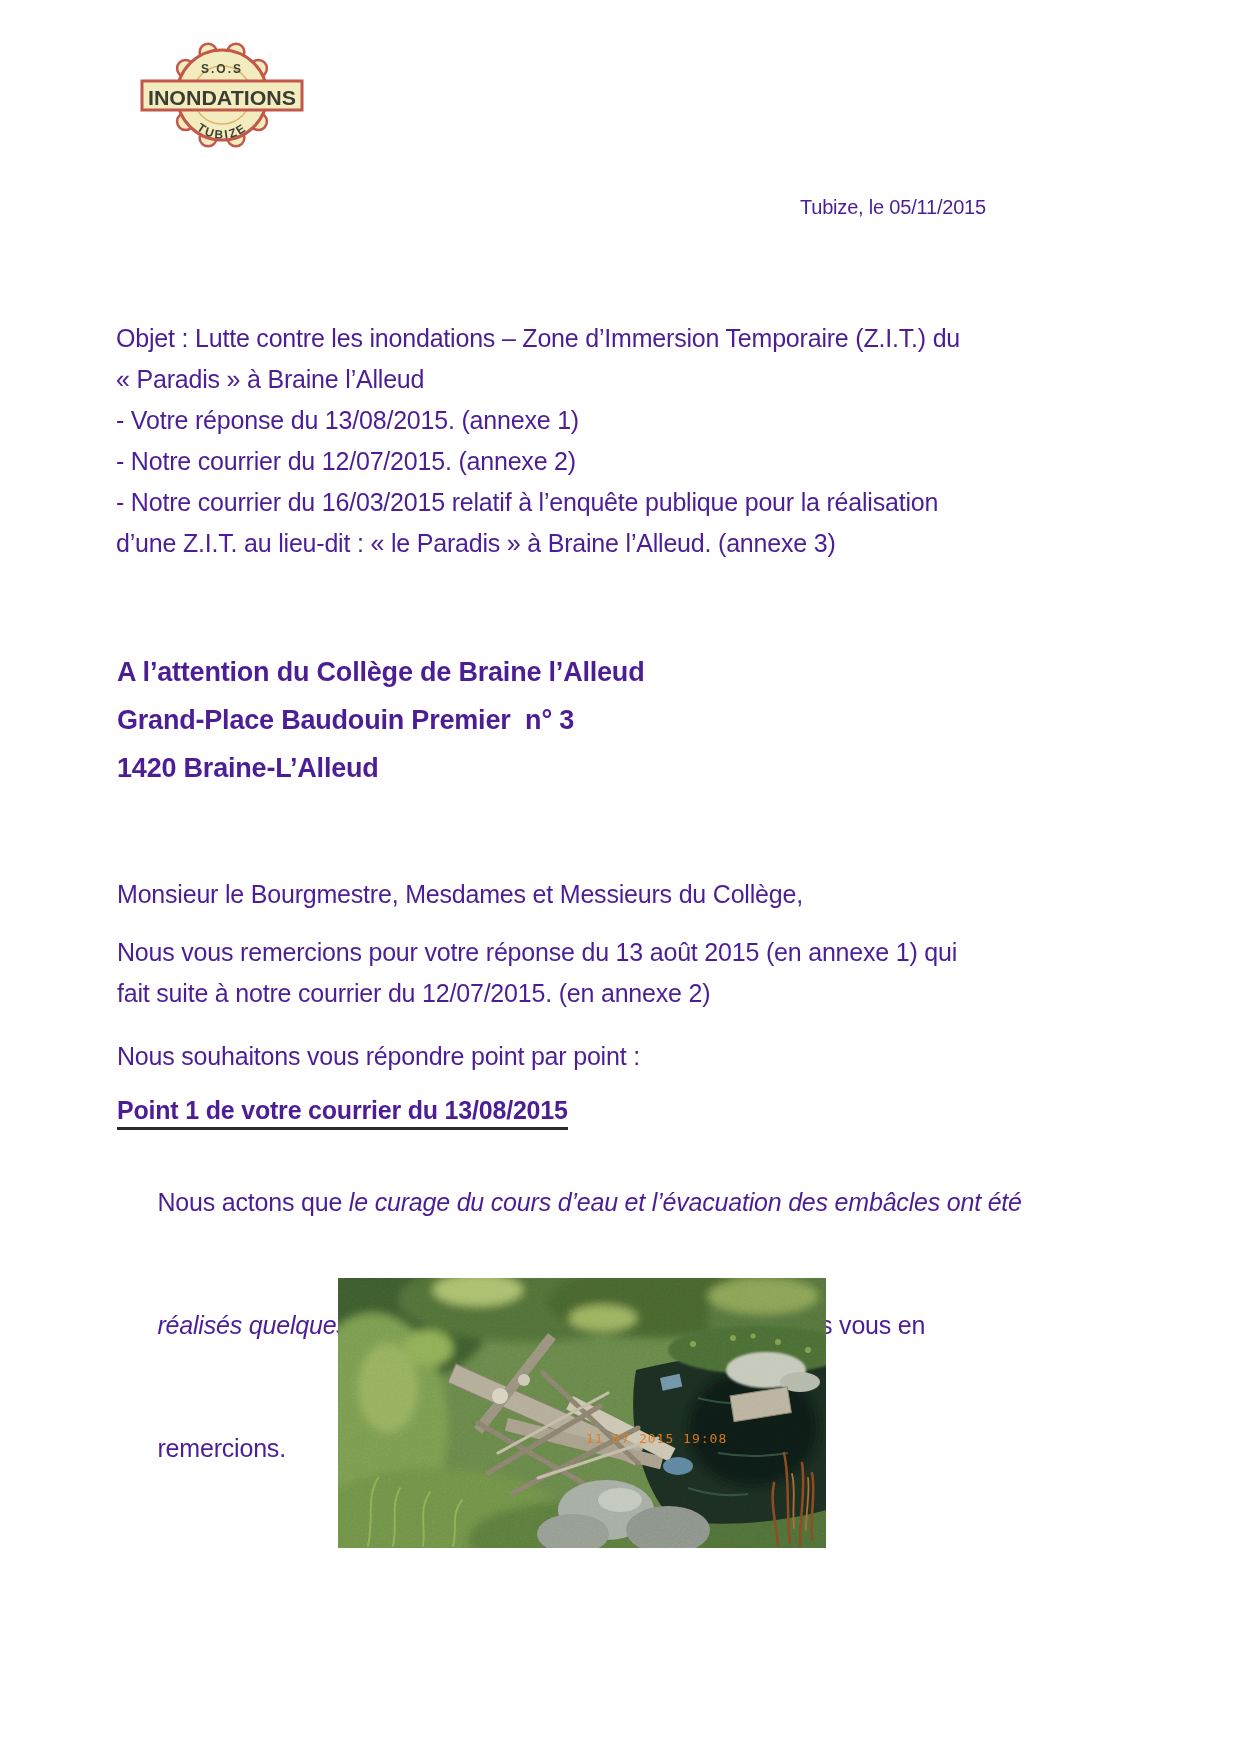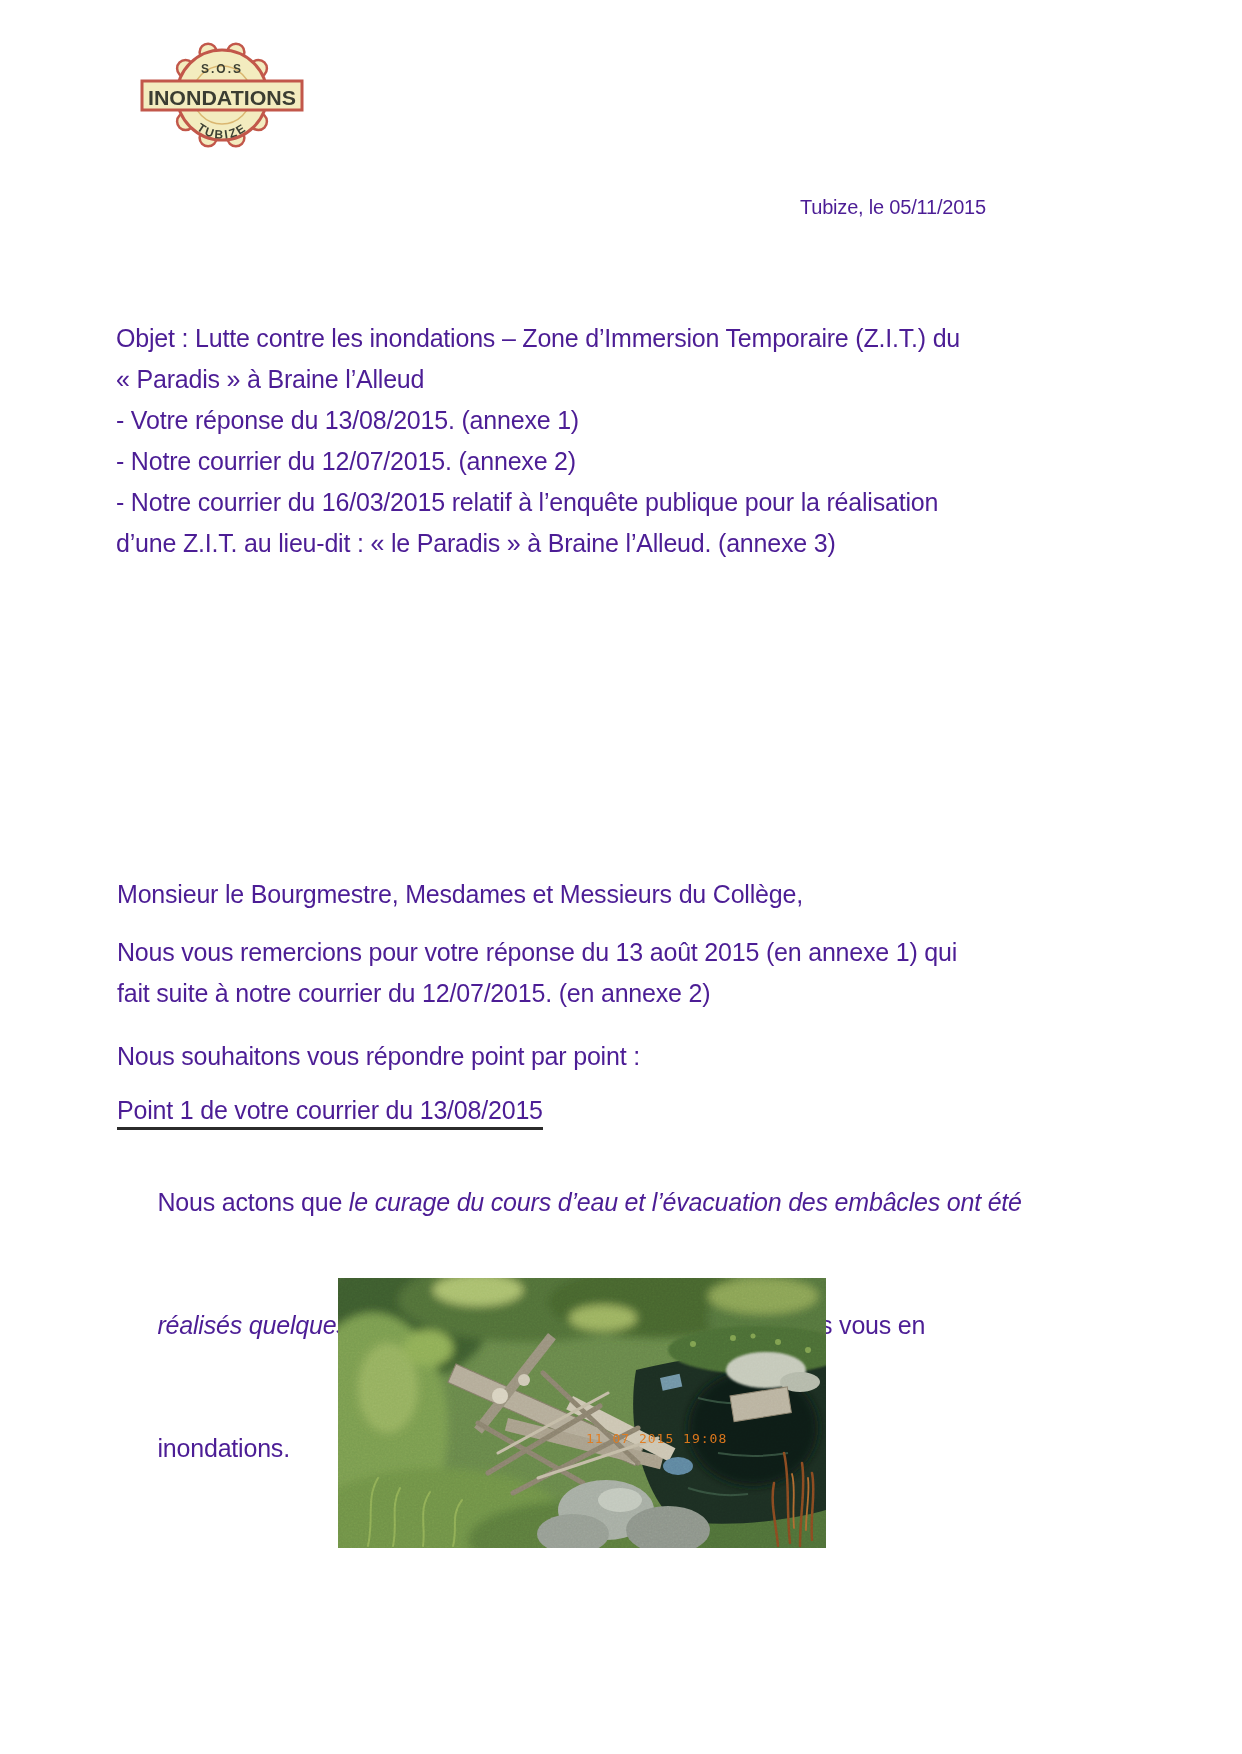--- a/index.html
+++ b/index.html
@@ -11,21 +11,21 @@
   .line{white-space:pre;}
   .it{font-style:italic;}
   #logo{position:absolute;left:138px;top:42px;width:168px;height:115px;}
   #dateline{position:absolute;left:800px;top:196px;font-size:20px;letter-spacing:-0.2px;}
   #subject{left:116px;top:318px;}
   #recipient{left:117px;top:648px;font-size:27px;line-height:48px;font-weight:bold;}
   #salutation{left:117px;top:874px;}
   #para1{left:117px;top:932px;}
   #para2{left:117px;top:1036px;}
   #point1-heading{
-    position:absolute;left:117px;top:1096px;font-size:25px;font-weight:normal;
+    position:absolute;left:117px;top:1096px;font-size:25px;font-weight:bold;
     letter-spacing:-0.2px;display:inline-block;border-bottom:3px solid #2b2b2b;
     padding-bottom:2px;white-space:pre;text-align:center;
   }
   #point1-para{left:117px;top:1141px;}
   #photo{position:absolute;left:338px;top:1278px;width:488px;height:270px;margin:0;}
   #photo svg{display:block;}
   #caption{position:absolute;left:253px;top:1560px;font-size:20px;font-weight:bold;letter-spacing:-0.2px;white-space:pre;}
 </style>
 </head>
 <body>
@@ -64,41 +64,46 @@
 
   <div id="subject" class="blk">
     <div class="line">Objet : Lutte contre les inondations – Zone d’Immersion Temporaire (Z.I.T.) du</div>
     <div class="line">« Paradis » à Braine l’Alleud</div>
     <div class="line">- Votre réponse du 13/08/2015. (annexe 1)</div>
     <div class="line">- Notre courrier du 12/07/2015. (annexe 2)</div>
     <div class="line">- Notre courrier du 16/03/2015 relatif à l’enquête publique pour la réalisation</div>
     <div class="line">d’une Z.I.T. au lieu-dit : « le Paradis » à Braine l’Alleud. (annexe 3)</div>
   </div>
 
+  <div id="recipient" class="blk">
+    <div class="line">A l’attention du Collège de Braine l’Alleud</div>
+    <div class="line">Grand-Place Baudouin Premier  n° 3</div>
+    <div class="line">1420 Braine-L’Alleud</div>
+  </div>
 
   <div id="salutation" class="blk line">Monsieur le Bourgmestre, Mesdames et Messieurs du Collège,</div>
 
   <div id="para1" class="blk">
     <div class="line">Nous vous remercions pour votre réponse du 13 août 2015 (en annexe 1) qui</div>
     <div class="line">fait suite à notre courrier du 12/07/2015. (en annexe 2)</div>
   </div>
 
   <div id="para2" class="blk line">Nous souhaitons vous répondre point par point :</div>
 
   <div id="point1-heading">Point 1 de votre courrier du 13/08/2015</div>
 
   <div id="point1-para" class="blk">
     <div class="line">
       <span>Nous actons que </span><span class="it">le curage du cours d’eau et l’évacuation des embâcles ont été</span>
     </div>
     <div class="line">
       <span class="it">réalisés quelques jours après notre visite sur le terrain</span><span> et nous vous en</span>
     </div>
     <div class="line">
-      <span>inondations.</span>
+      <span>remercions.</span>
     </div>
   </div>
 
   <figure id="photo">
     <svg viewBox="0 0 488 270" width="488" height="270">
       <defs>
         <filter id="soft">
             <feGaussianBlur stdDeviation="4"></feGaussianBlur>
           </filter>
         <filter id="soft2">

